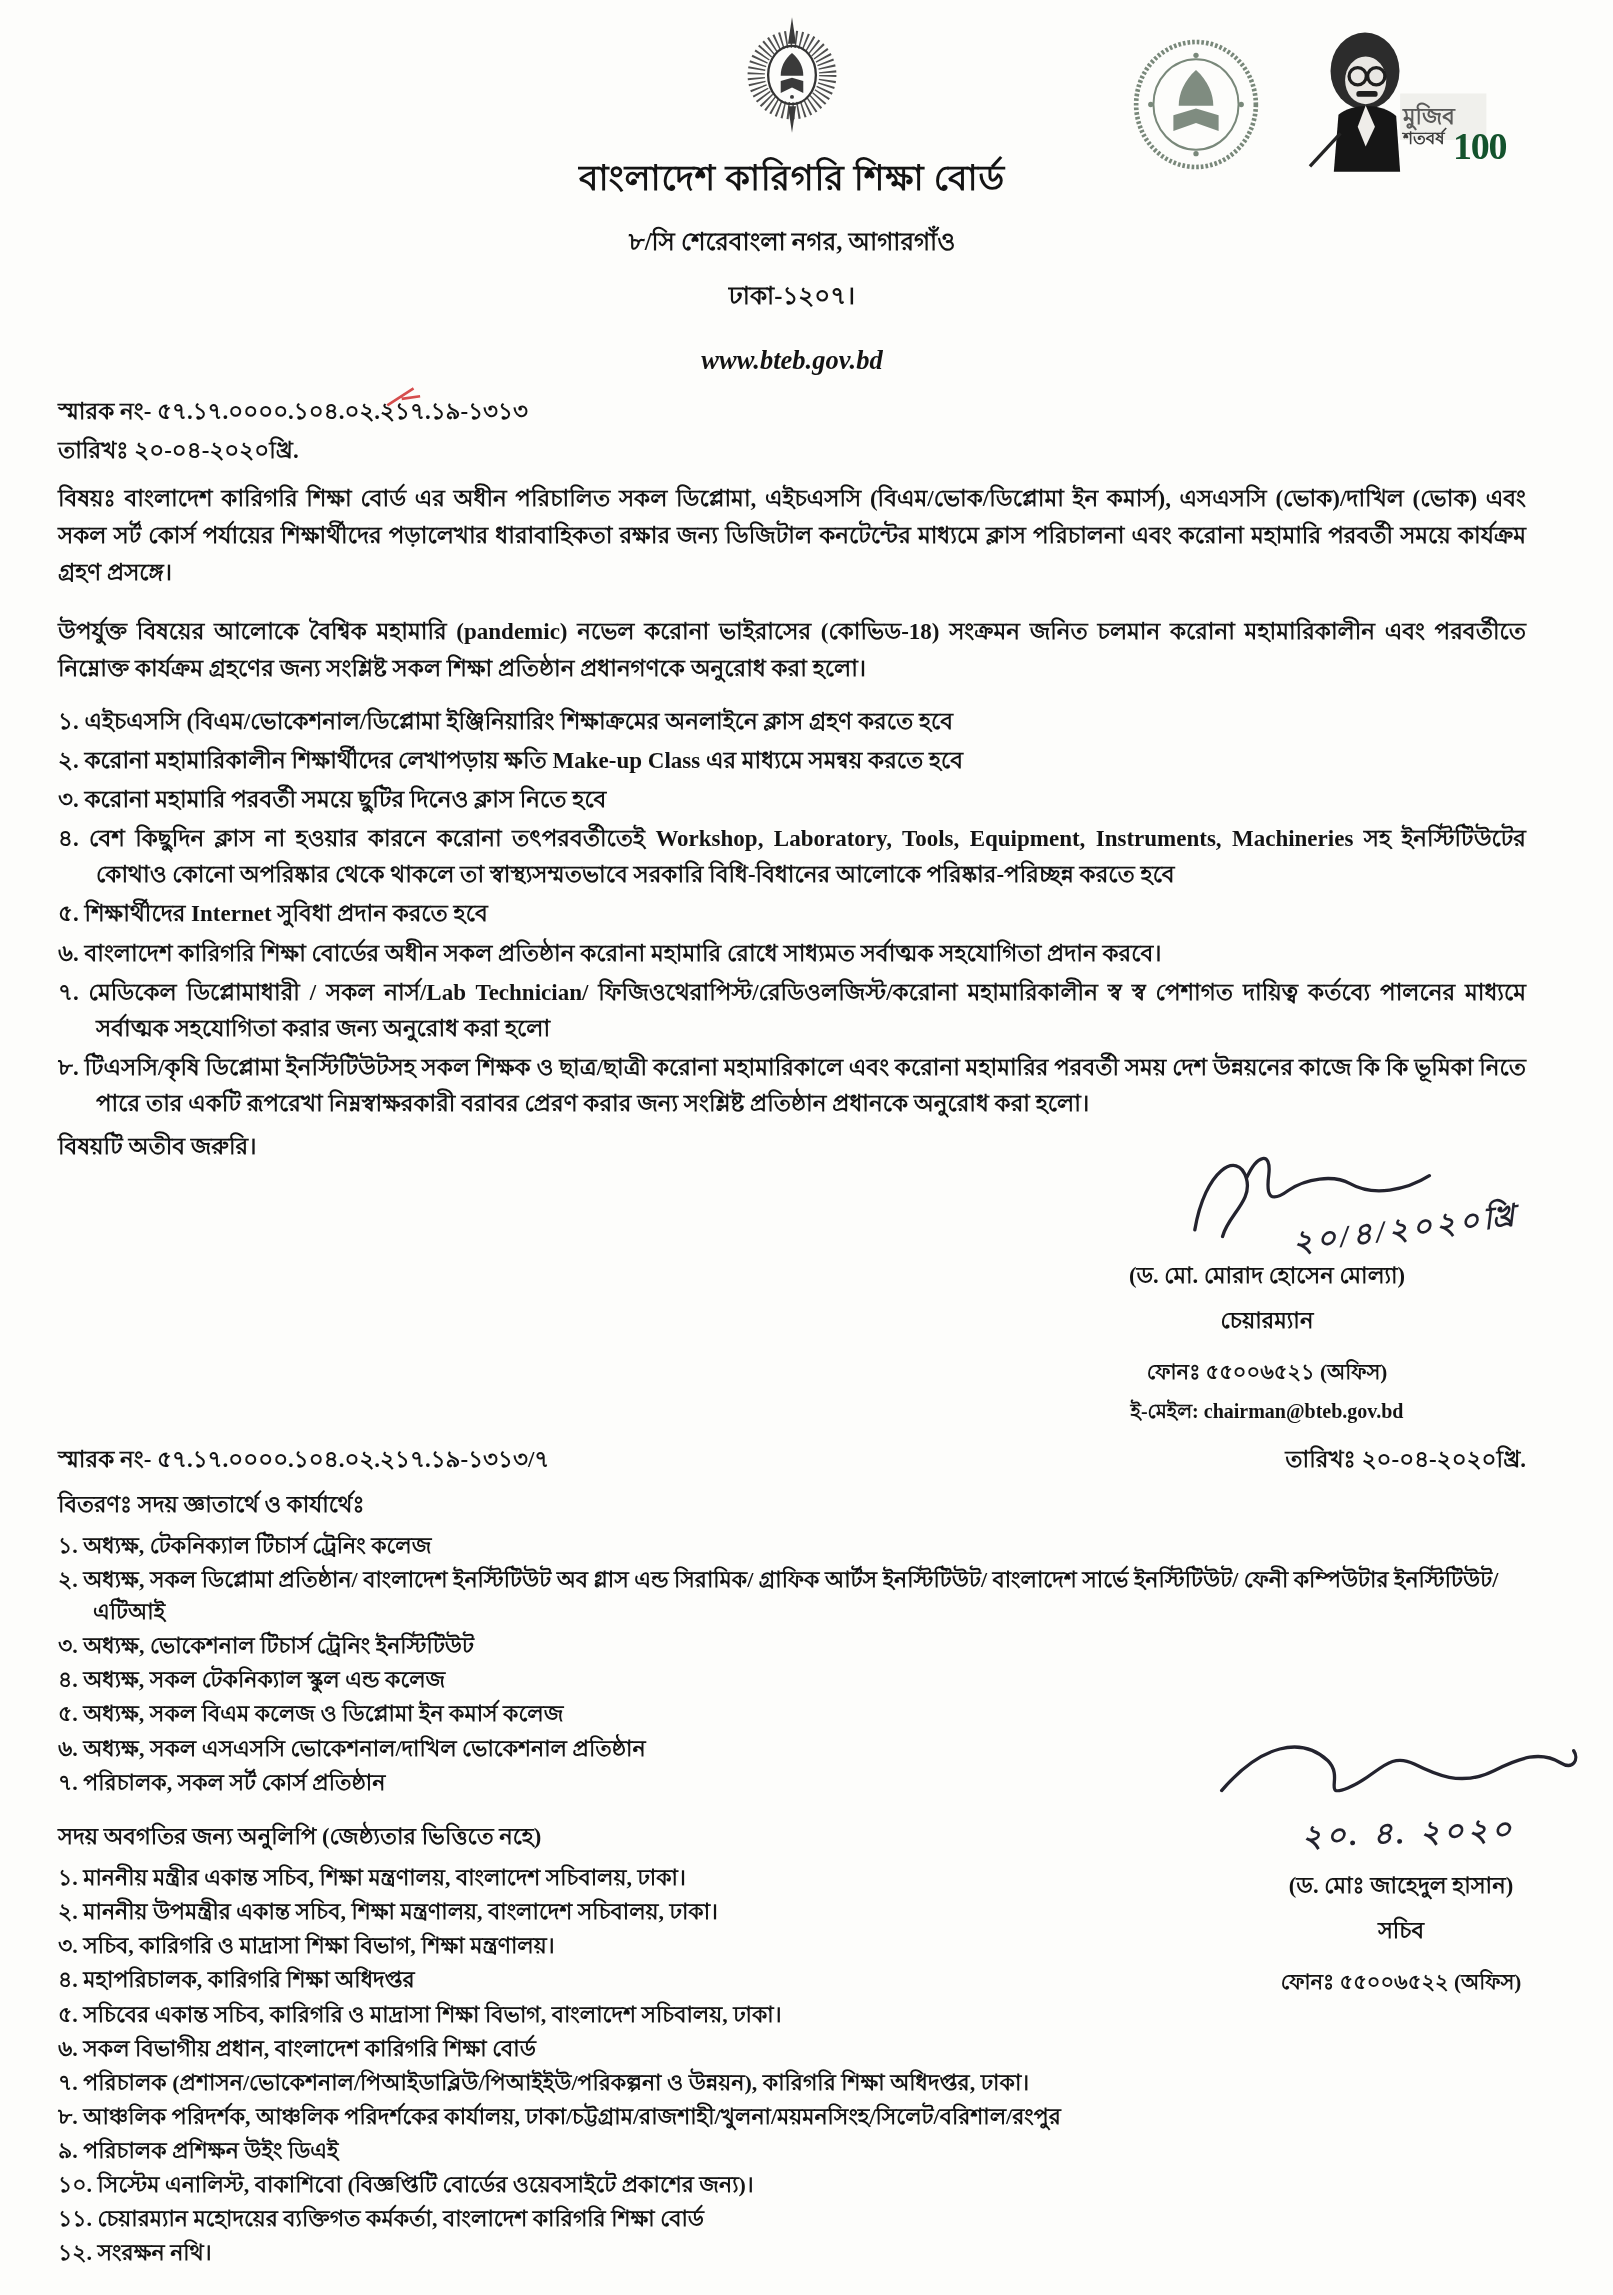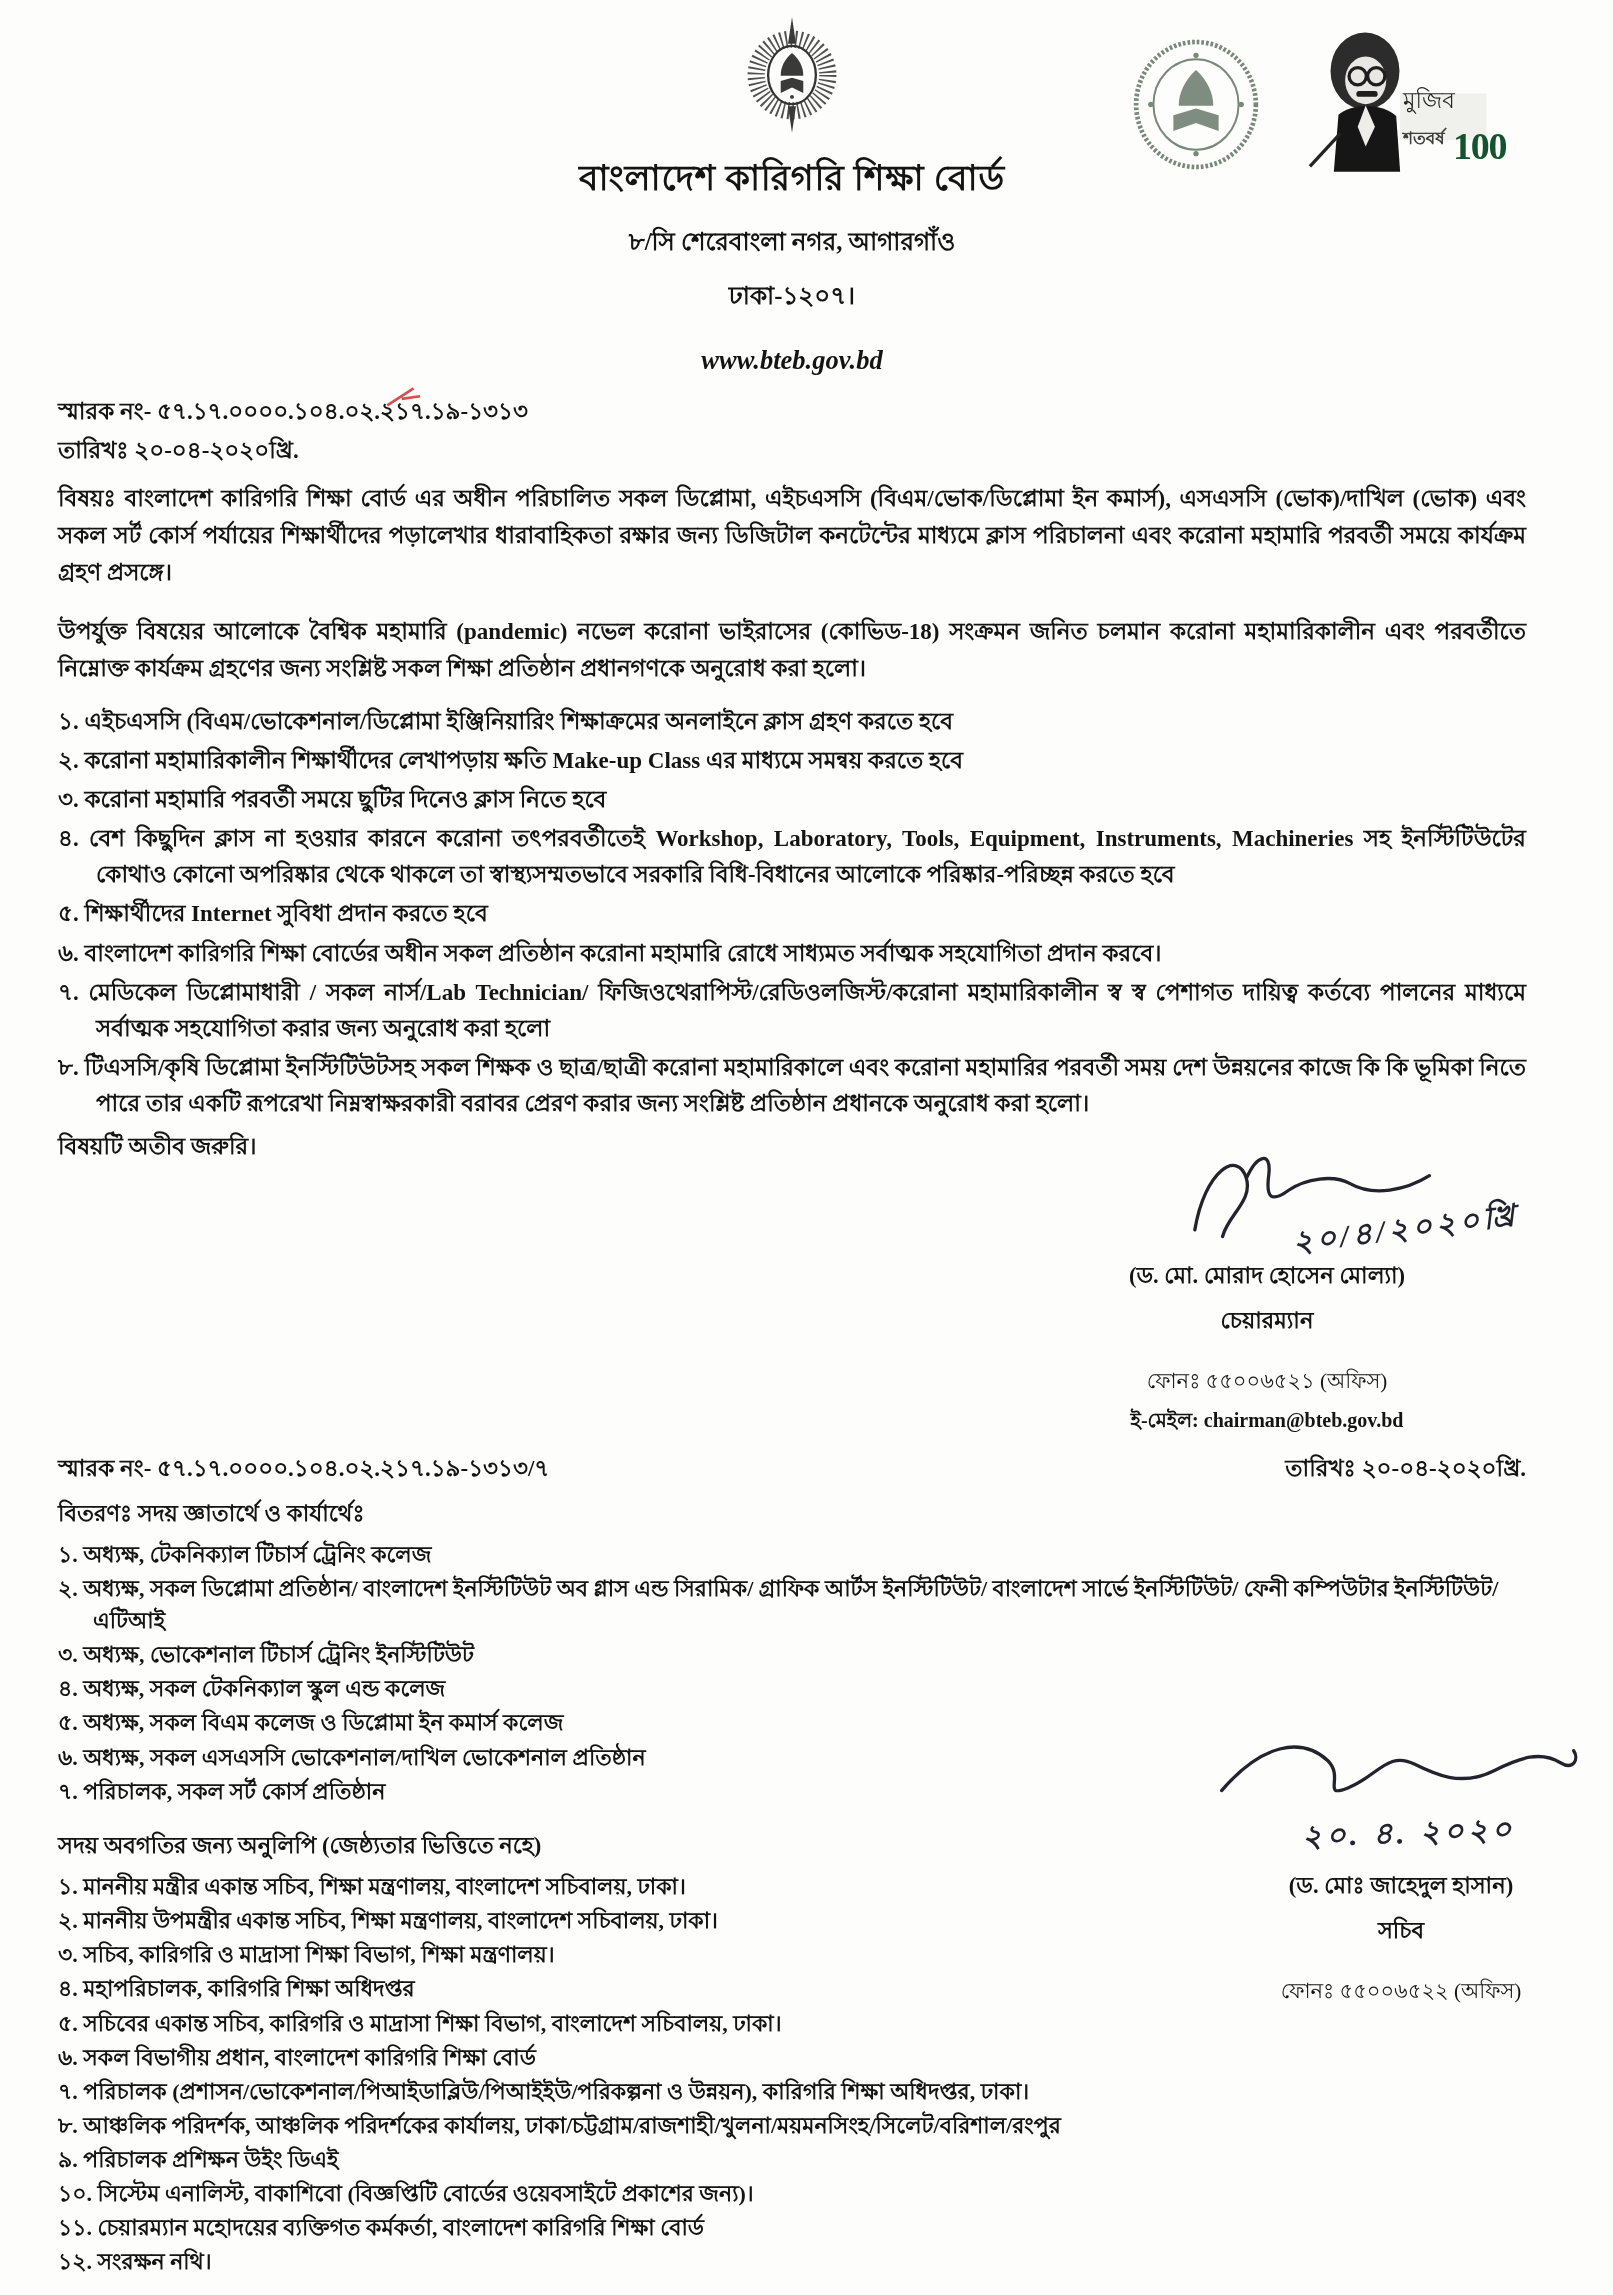--- a/index.html
+++ b/index.html
@@ -13,21 +13,21 @@
   
   .header{text-align:center;padding-top:16px;}
   .bteb-seal{display:block;margin:0 auto;width:100px;height:118px;}
   .org-name{font-size:35px;font-weight:700;margin:17px 0 0 0;letter-spacing:0.7px;}
   .addr{font-size:24.6px;font-weight:600;margin-top:13.3px;}
   .website{font-size:26.5px;font-weight:700;margin-top:28px;font-style:italic;}
 
   .dte-logo{position:absolute;left:1128px;top:38px;width:136px;height:133px;}
   .mujib-logo{position:absolute;left:1302px;top:26.5px;width:189px;height:145px;}
   .mujib-logo svg{position:absolute;inset:0;width:100%;height:100%;}
-  .mujib-word{position:absolute;left:101px;top:56px;font-size:22.6px;font-weight:400;color:#000000;opacity:.85;}
+  .mujib-word{position:absolute;left:101px;top:72px;font-size:22.6px;font-weight:700;color:#404040;opacity:.85;}
   .mujib-word2{position:absolute;left:101px;top:98px;font-size:17px;font-weight:700;color:#2a2a2a;opacity:.9;}
   .mujib-100{position:absolute;left:151px;top:74px;font-size:38px;font-weight:700;color:#14532d;letter-spacing:-1.3px;margin-top:23px;}
 
   
   .memo-row{display:flex;justify-content:space-between;align-items:baseline;
     font-size:23px;font-weight:700;}
   .m1{margin-top:17px;flex-direction:column;}
   .m2{margin-top:12px;}
   .m3{margin-top:22.6px;padding-left:17px;}
   .m3 .date{margin-right:30.5px;font-weight:700;}
@@ -50,21 +50,21 @@
   
   .sig-right{width:518px;margin-left:auto;text-align:center;position:relative;}
   .sig-chair{margin-top:-22.6px;}
   .sig-svg{display:block;margin:0 auto;}
   .hand-date{position:absolute;font-size:30.5px;font-weight:600;font-style:italic;
     color:#23232e;transform:rotate(-7deg);letter-spacing:4px;white-space:nowrap;}
   .hand-date.chair{right:6.6px;top:61px;}
   .hand-date.sec{left:100px;top:85px;transform:rotate(-2deg);}
   .sig-name{font-size:22.6px;font-weight:700;margin-top:2.7px;}
   .sig-title{font-size:22.6px;font-weight:700;margin-top:6.6px;}
-  .sig-phone{font-size:21px;font-weight:400;margin-top:24px;text-align:center;}
+  .sig-phone{font-size:21px;font-weight:700;margin-top:15px;text-align:center;}
   .sig-email{font-size:20px;font-weight:700;margin-top:5.3px;}
   .sec-block{position:absolute;left:1202px;top:1724px;width:398px;text-align:center;}
 </style>
 </head>
 <body>
 
 <div class="page">
 
   <svg class="dte-logo" viewBox="0 0 200 200" aria-hidden="true">
     <ellipse cx="100" cy="100" rx="90" ry="94" fill="none" stroke="#79887a" stroke-width="7" stroke-dasharray="4 3"></ellipse>

